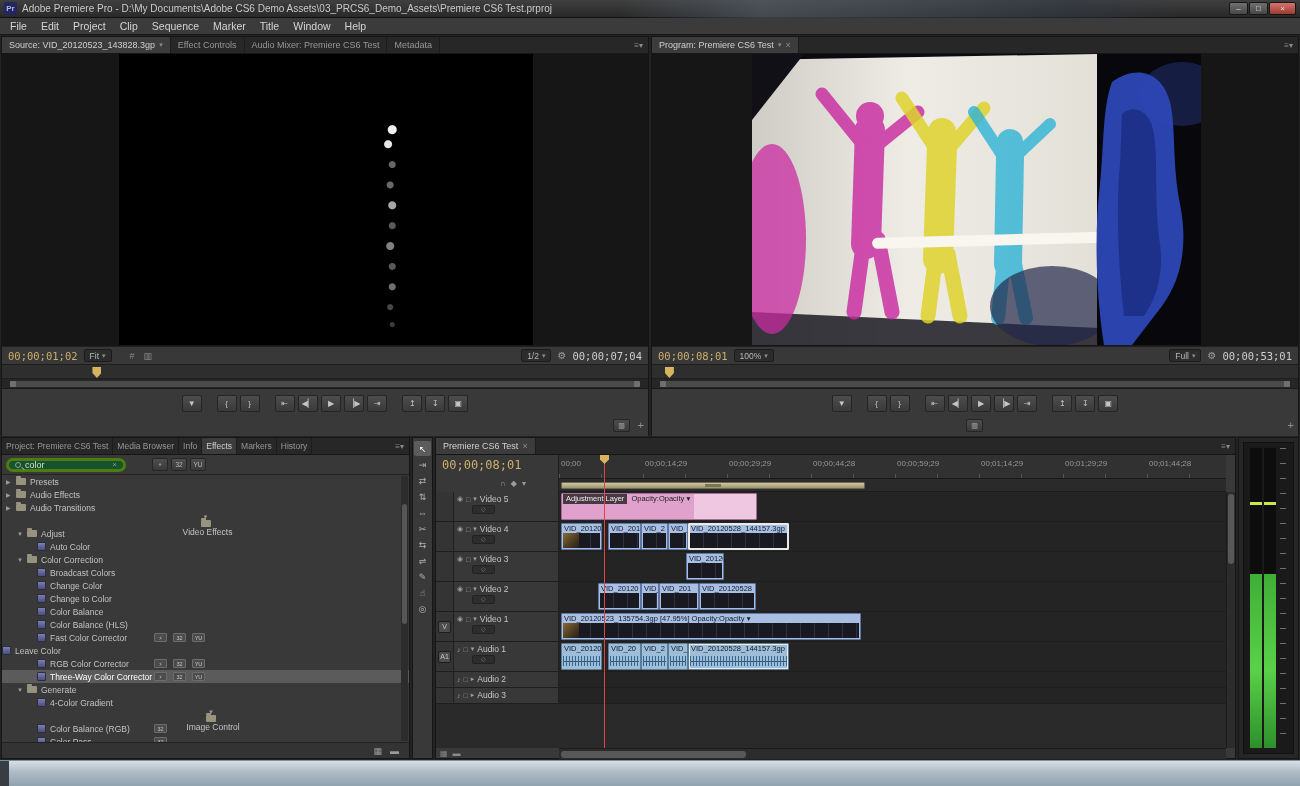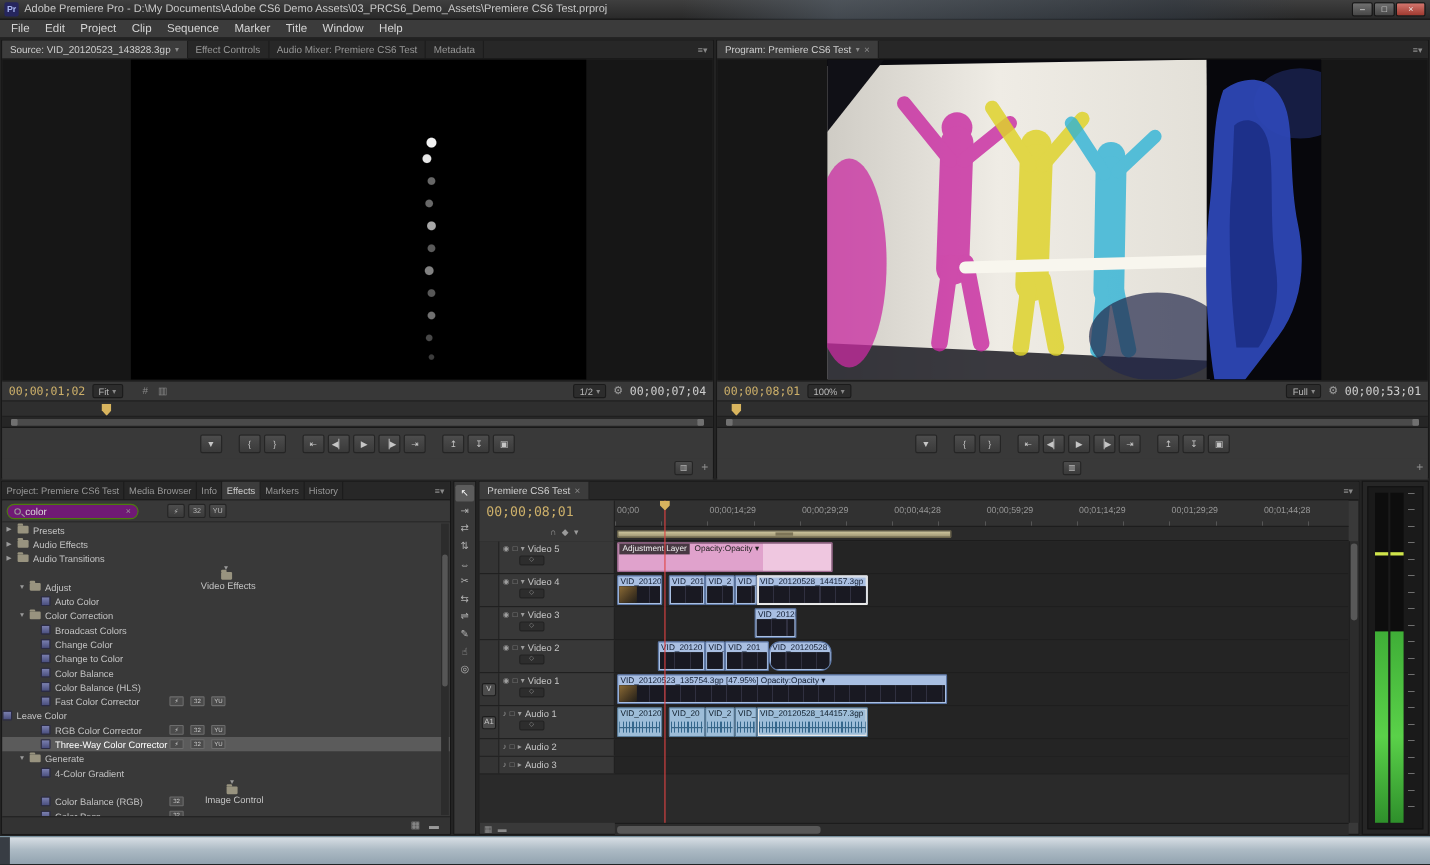--- a/index.html
+++ b/index.html
@@ -79,22 +79,22 @@
 .smallbtn{position:absolute;top:2px;width:17px;height:13px;background:linear-gradient(#4d4d4d,#3a3a3a);
   border:1px solid #252525;border-radius:2px;color:#bbb;font-size:7px;text-align:center;line-height:12px}
 .src .smallbtn{right:18px}
 .prg .smallbtn{left:calc(50% - 9px)}
 .panel-plus{position:absolute;right:4px;top:2px;color:#8f8f8f;font-size:11px}
 
 
 .proj{left:1px;top:437px;width:409px;height:322px}
 .proj .tab{padding:0 4px;font-size:8.5px}
 .searchrow{height:20px;display:flex;align-items:center;gap:4px;padding:0 4px;background:#383838;border-bottom:1px solid #232323}
-.searchbox{display:flex;align-items:center;gap:4px;width:120px;height:14px;background:#701a75;
-  border:1px solid #4d7c0f;border-radius:7px;padding:0 6px;color:#ddd;font-size:9px}
+.searchbox{display:flex;align-items:center;gap:4px;width:120px;height:14px;background:#14532d;
+  border:3px solid #4d7c0f;border-radius:7px;padding:0 6px;color:#ddd;font-size:9px}
 .magicon{width:6px;height:6px;border:1px solid #999;border-radius:50%;position:relative;flex:none}
 .magicon::after{content:"";position:absolute;left:5px;top:5px;width:4px;height:1px;background:#999;transform:rotate(45deg)}
 .sclear{margin-left:auto;color:#999;font-size:8px}
 .filtericons{display:flex;gap:3px;margin-left:22px}
 .filtericon{width:16px;height:13px;background:linear-gradient(#4d4d4d,#3a3a3a);border:1px solid #252525;
   border-radius:2px;color:#b8b8b8;font-size:6.5px;display:flex;align-items:center;justify-content:center}
 .tree{position:relative;height:269px;overflow:hidden;background:#393939}
 .trow{position:relative;height:13px;display:flex;align-items:center;font-size:8.5px;color:#c3c3c3;white-space:nowrap}
 .trow.selected{background:#5b5b5b;color:#fff}
 .twirl{width:10px;font-size:6px;color:#9a9a9a;flex:none}
@@ -726,21 +726,21 @@
                 <div class="cl-thumbs"></div>
               </div>
               <div class="clip video" style="left: 82px; width: 18px;">
                 <div class="cl-label">VID_2</div>
                 <div class="cl-thumbs"></div>
               </div>
               <div class="clip video" style="left: 100px; width: 40px;">
                 <div class="cl-label">VID_201</div>
                 <div class="cl-thumbs"></div>
               </div>
-              <div class="clip video" style="left: 140px; width: 57px; border-radius: 10px;">
+              <div class="clip video" style="left: 140px; width: 57px;">
                 <div class="cl-label">VID_20120528</div>
                 <div class="cl-thumbs"></div>
               </div>
             </div>
           </div>
           <div class="track video" style="height: 30px;">
             <div class="tpatch">
               <span class="patchbox">V</span>
             </div>
             <div class="thead">

